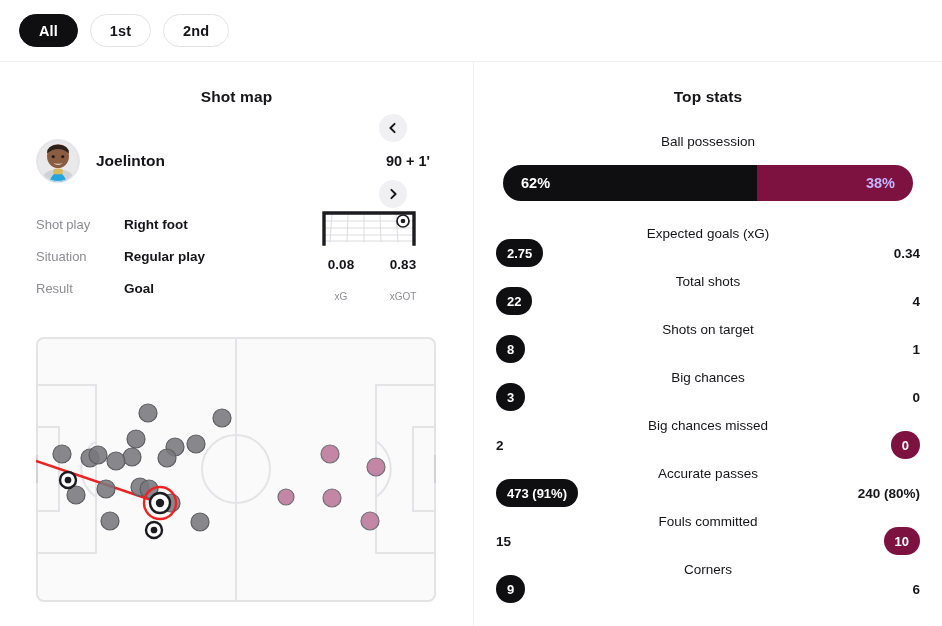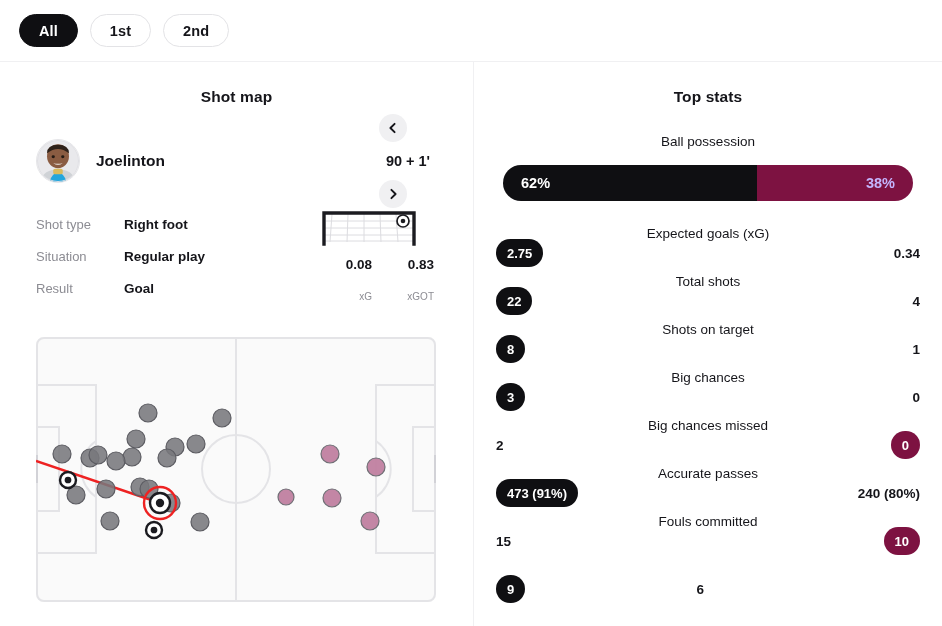--- a/index.html
+++ b/index.html
@@ -63,21 +63,21 @@
   }
   .detail-table { width:260px; }
   .d-row { display:flex; align-items:center; height:32px; }
   .d-label { width:88px; font-size:13px; color:#8c8c93; font-weight:400; }
   .d-value { font-size:13.5px; font-weight:700; color:#15151a; }
 
   .goal-box { position:absolute; left:274px; top:0; width:138px; }
   .goal-frame { width:98px; height:40px; margin-left:10px; position:relative; }
   .goal-frame svg { display:block; }
   .xg-nums { display:flex; margin-top:9px; }
-  .xg-cell { width:62px; text-align:right; }
+  .xg-cell { width:62px; text-align:center; }
   .xg-val { font-size:13.5px; font-weight:700; color:#15151a; }
   .xg-key { font-size:10px; color:#8c8c93; margin-top:19px; }
 
   
   .pitch-wrap { position:absolute; left:36px; top:275px; width:400px; height:265px; }
   .pitch-wrap svg { display:block; }
 
   
   .poss-label {
     text-align:center; font-size:13.5px; color:#15151a; font-weight:400; margin-top:28px;
@@ -166,21 +166,21 @@
             <svg width="12" height="12" viewBox="0 0 12 12">
                 <path d="M4.4 1.8 L8.6 6 L4.4 10.2" fill="none" stroke="#15151a" stroke-width="1.9" stroke-linecap="round" stroke-linejoin="round"></path>
               </svg>
           </button>
         </div>
       </div>
 
       <div class="detail">
         <div class="detail-table">
           <div class="d-row">
-            <div class="d-label">Shot type</div>
+            <div class="d-label">Shot play</div>
             <div class="d-value">Right foot</div>
           </div>
           <div class="d-row">
             <div class="d-label">Situation</div>
             <div class="d-value">Regular play</div>
           </div>
           <div class="d-row">
             <div class="d-label">Result</div>
             <div class="d-value">Goal</div>
           </div>
@@ -348,20 +348,21 @@
             </div>
             <div class="stat-name">Fouls committed</div>
             <div class="side right">
               <span class="pill maroon">10</span>
             </div>
           </div>
           <div class="stat-row">
             <div class="side left">
               <span class="pill dark">9</span>
             </div>
+            <div class="stat-name">Corners</div>
             <div class="side right">
               <span class="val">6</span>
             </div>
           </div>
         </div>
     </div>
 
   </div>
 </div>
 

